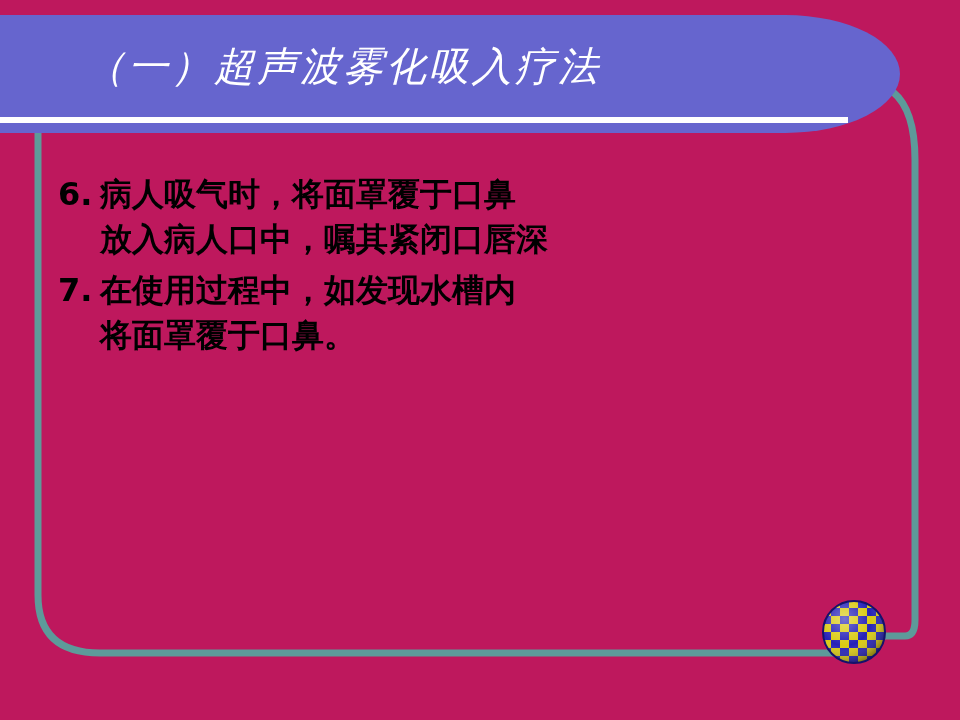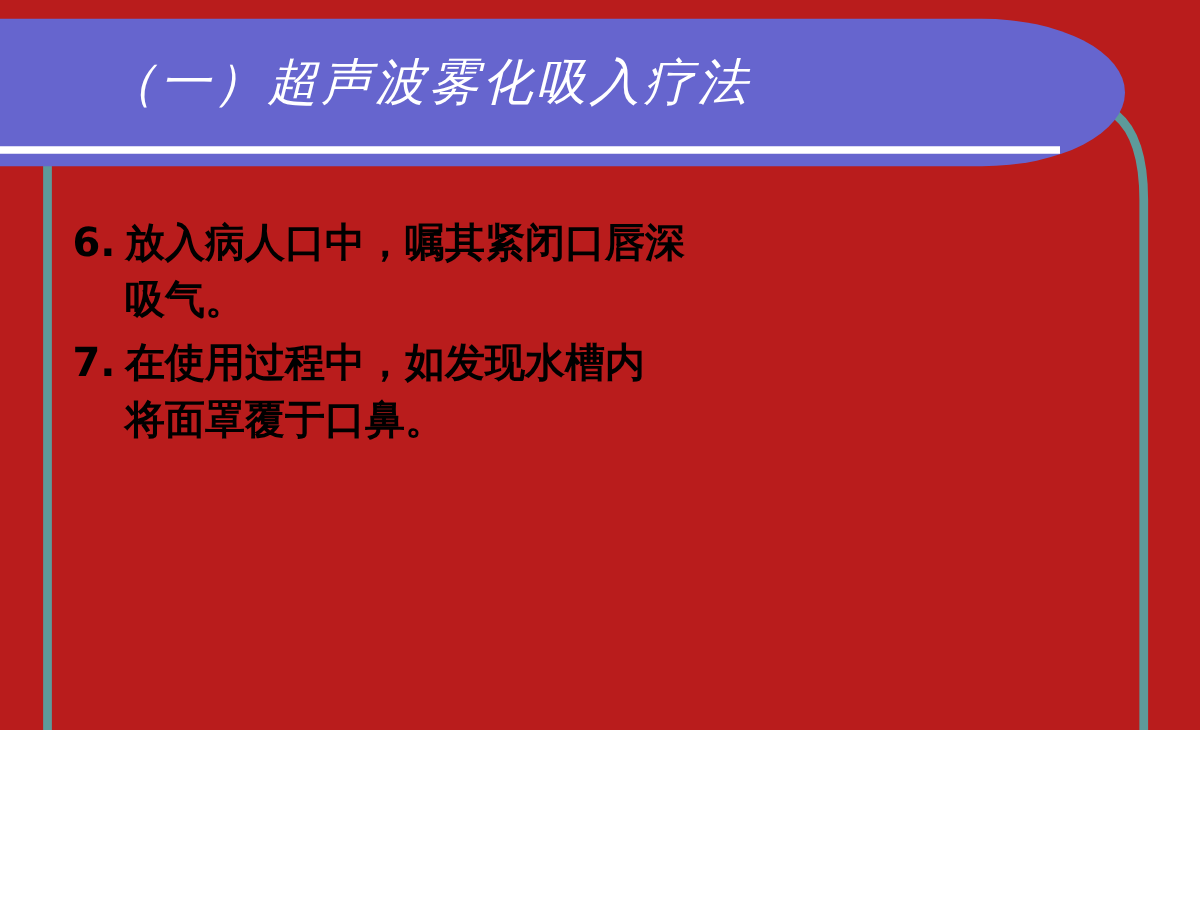--- a/index.html
+++ b/index.html
@@ -7,22 +7,22 @@
     margin: 0;
     padding: 0;
     background: #ffffff;
   }
   body {
     font-family: "DejaVu Sans", "Liberation Sans", sans-serif;
   }
   #slide {
     position: relative;
     width: 960px;
-    height: 584px;
-    background: #b91c1c;
+    height: 720px;
+    background: #be185d;
     overflow: hidden;
   }
 
   
   #frame-svg {
     position: absolute;
     left: 0;
     top: 0;
     width: 960px;
     height: 720px;
@@ -124,22 +124,22 @@
 
   <div id="header-banner"></div>
   <div id="header-rule"></div>
   <div id="header-title">（一）超声波雾化吸入疗法</div>
 
   <div id="body-list">
 
     <div class="list-item">
       <div class="item-marker">6.</div>
       <div class="item-body">
+        <div class="item-line">病人吸气时，将面罩覆于口鼻</div>
         <div class="item-line">放入病人口中，嘱其紧闭口唇深</div>
-        <div class="item-line">吸气。</div>
       </div>
     </div>
 
     <div class="list-item">
       <div class="item-marker">7.</div>
       <div class="item-body">
         <div class="item-line">在使用过程中，如发现水槽内</div>
         <div class="item-line">将面罩覆于口鼻。</div>
       </div>
     </div>

